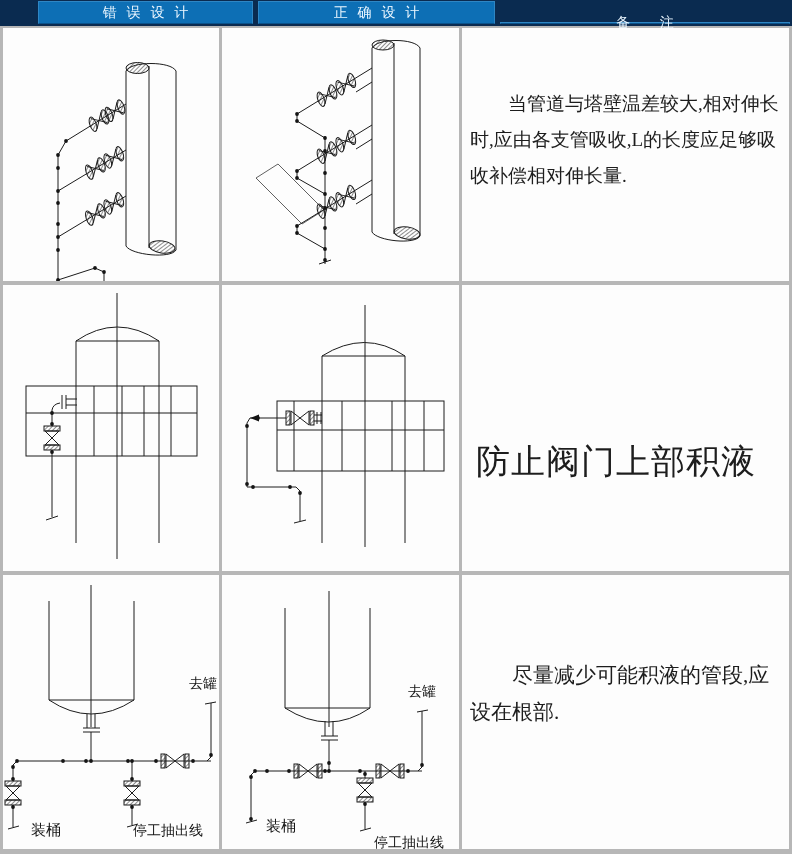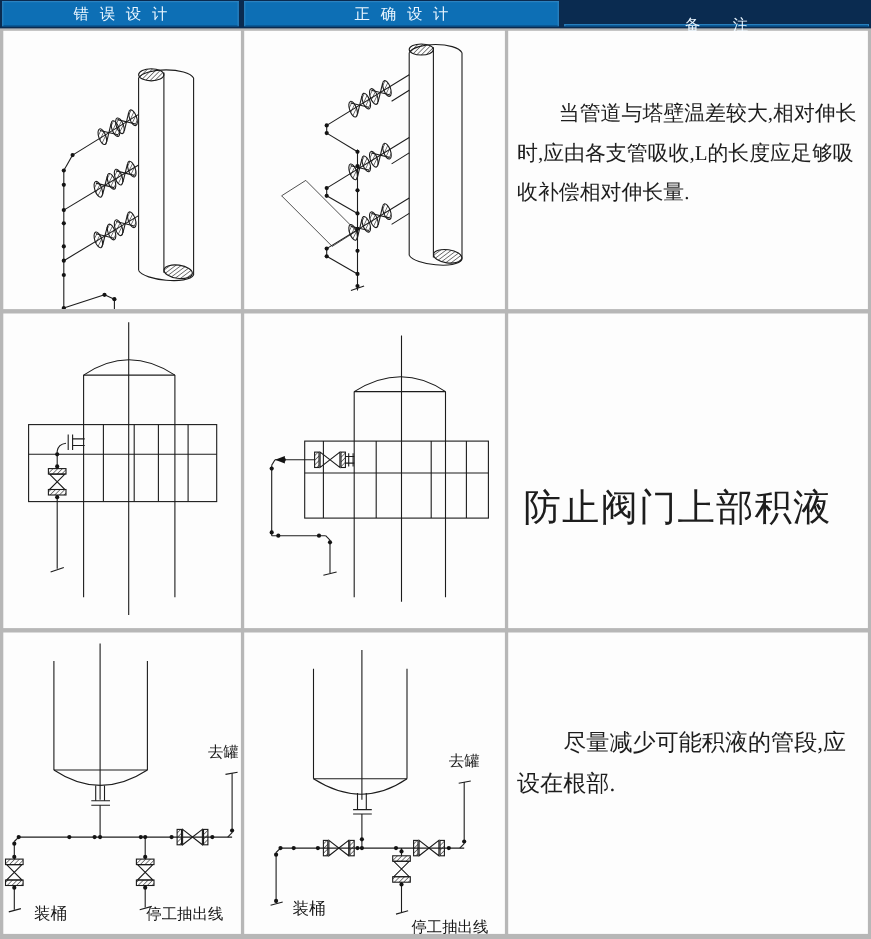--- a/index.html
+++ b/index.html
@@ -13,21 +13,21 @@
     height:26px; background:#0a2b50; display:flex;
     padding:1px 2px 2px 2px; gap:5px; box-sizing:border-box;
   }
   .hdr-cell {
     background:#0d6fb5; border:1px solid #2e86c4; border-bottom-color:#09518a;
     display:flex; align-items:center; justify-content:center;
     color:#eaf6ff; font-size:14px; box-sizing:border-box;
   }
   .hdr-cell .lbl { letter-spacing:0.7em; margin-right:-0.7em; white-space:nowrap; }
   .hdr-cell.wide-space .lbl { letter-spacing:2.1em; margin-right:-2.1em; }
-  .hc1 { width:215px; } .hc2 { width:286px; } .hc3 { flex:1;margin-top:21px; }
+  .hc1 { width:215px;margin-left:36px; } .hc2 { width:237px; } .hc3 { flex:1;margin-top:21px; }
   
   .body-grid {
     height:828px; box-sizing:border-box;
     display:grid; grid-template-columns:216px 237px 1fr;
     grid-template-rows:253px 286px 1fr;
     gap:4px 3px; padding:2px 3px 5px 3px; background:#b7b7b7;
   }
   .cell { background:#fdfdfd; position:relative; overflow:hidden; }
   
   .note {

